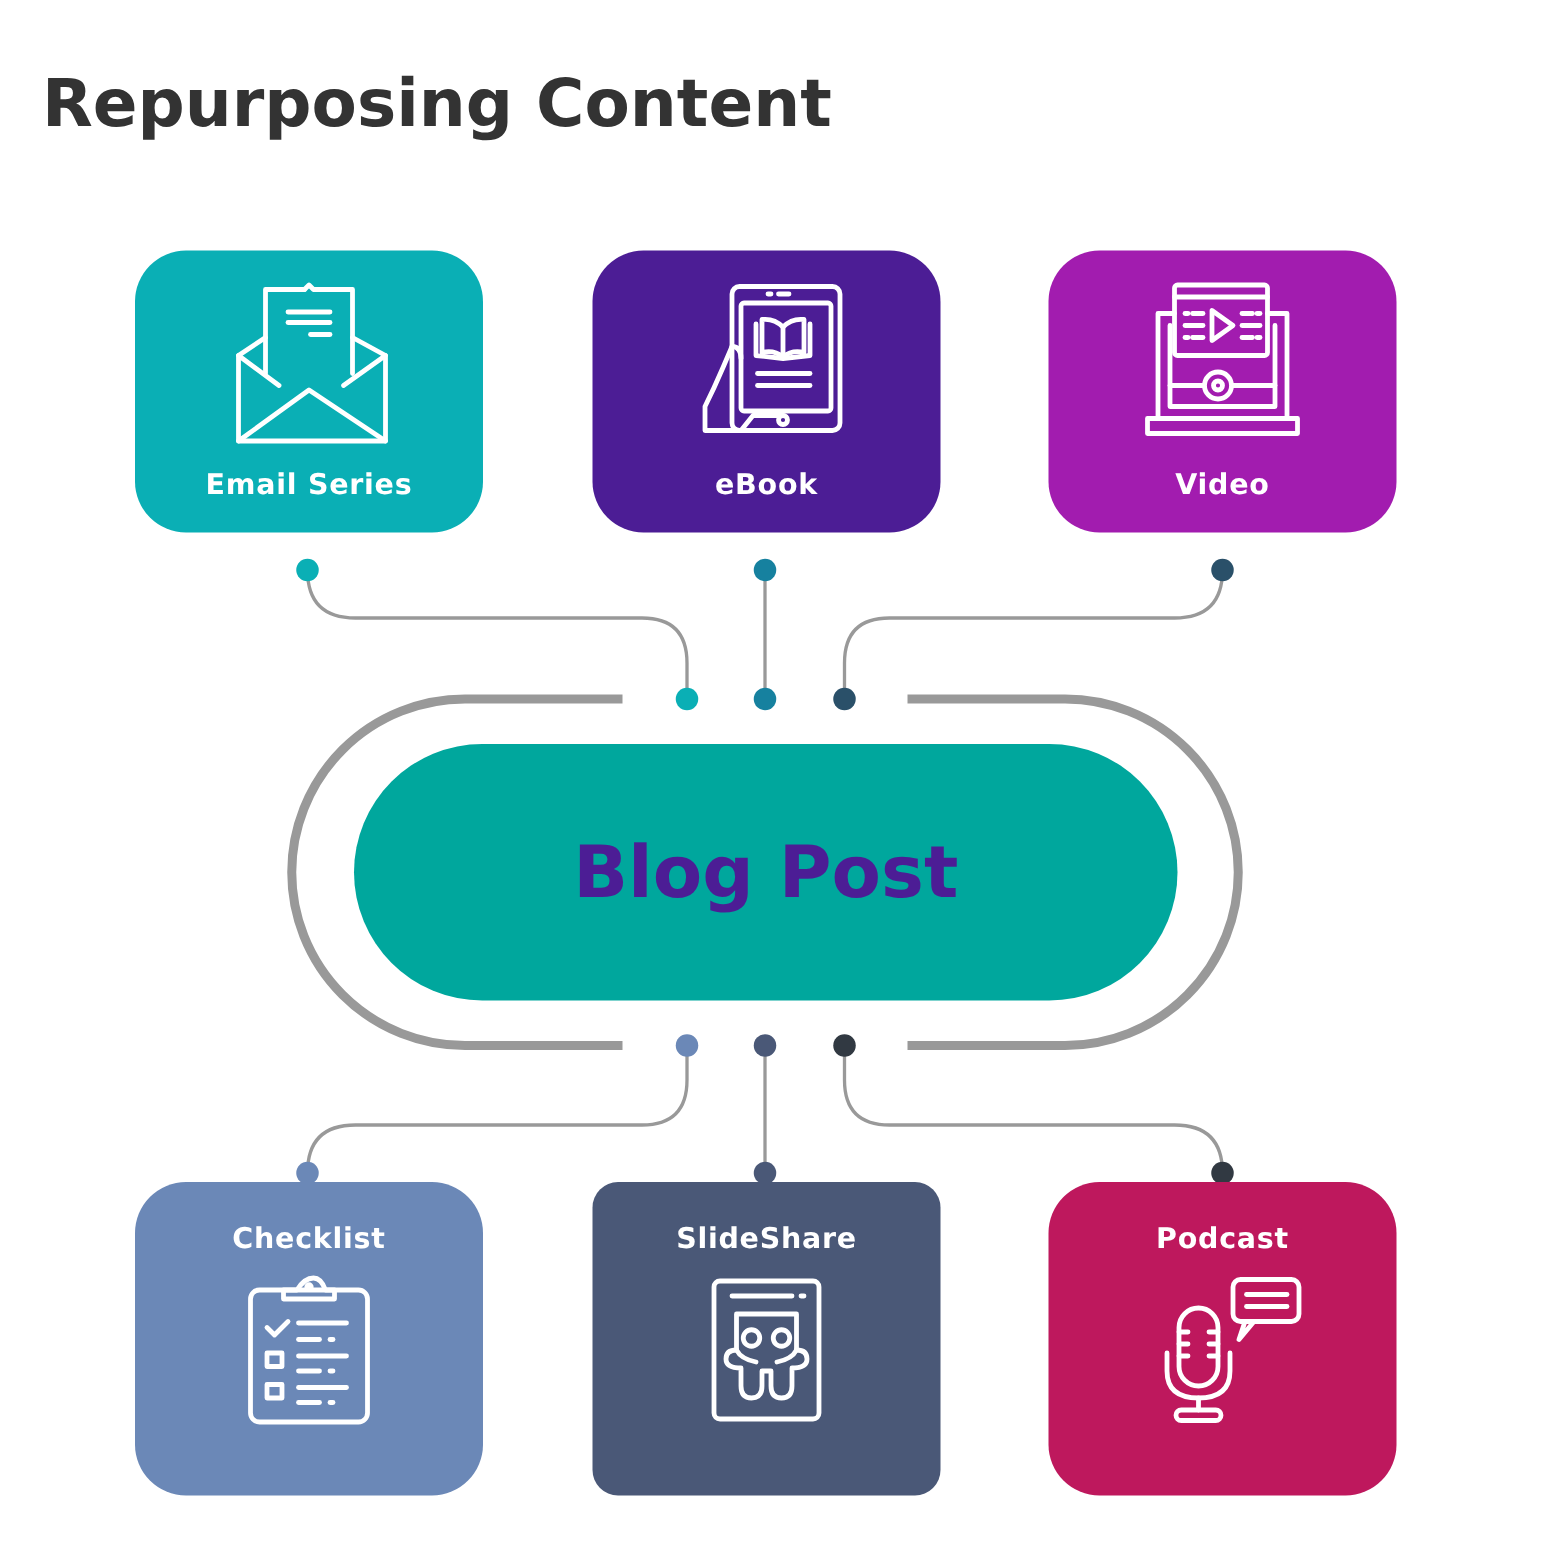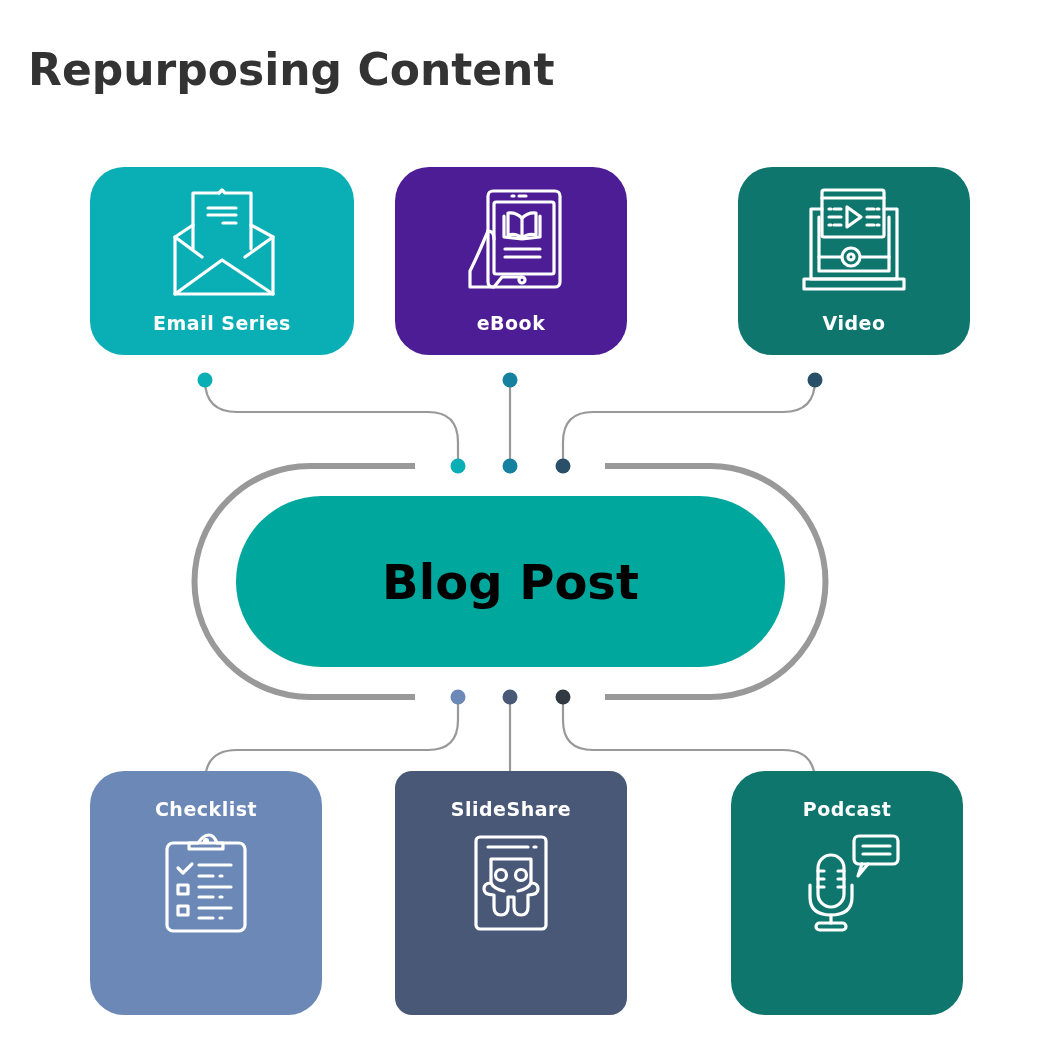--- a/index.html
+++ b/index.html
@@ -9,36 +9,36 @@
       font-family: "DejaVu Sans", sans-serif; font-weight: bold; font-size: 44px; color: #333333;
       letter-spacing: 0px;
       padding-left: 28px;
     }
     svg.connectors { position: absolute; left: 0; top: 0; }
     .card {
       position: absolute; width: 232px; border-radius: 34px; color: #fff;
       display: flex; flex-direction: column; align-items: center;
     }
     .card.top { top: 167px; height: 188px; }
-    .card.bottom { top: 771px; height: 244px; }
+    .card.bottom { top: 788px; height: 209px; }
     .card .label {
       font-family: "DejaVu Sans", sans-serif; font-weight: bold; font-size: 19px; letter-spacing: 0.5px;
       position: absolute; left: 0; width: 100%; text-align: center; color: #fff;
     }
     .card.top .label { top: 145px; }
     .card.bottom .label { top: 27px; }
     .card .icon { position: absolute; left: 50%; transform: translateX(-50%); }
     .card.top .icon { top: 20px; }
     .card.bottom .icon { top: 62px; }
     .pill {
       position: absolute; left: 236px; top: 496px; width: 549px; height: 171px;
       border-radius: 86px; display: flex; align-items: center; justify-content: center;
     }
     .pill .pill-label {
-      font-family: "DejaVu Sans", sans-serif; font-weight: bold; font-size: 48px; color: #000000;
+      font-family: "DejaVu Sans", sans-serif; font-weight: bold; font-size: 48px; color: #4c1d95;
     }
   </style>
 </head>
 <body>
 
 <div class="title">Repurposing Content</div>
 
 <svg class="connectors" width="1042" height="1042">
 
   <path d="M415,466 L310,466 A115,115 0 0 0 310,697 L415,697" fill="none" stroke="#999999" stroke-width="6"></path>
@@ -64,21 +64,21 @@
   <circle cx="563" cy="697" r="7.5" fill="#313942"></circle>
   <circle cx="205" cy="782" r="7.5" fill="#6B88B7"></circle>
   <circle cx="510" cy="782" r="7.5" fill="#4A5877"></circle>
   <circle cx="815" cy="782" r="7.5" fill="#313942"></circle>
 </svg>
 
 <div class="pill" id="pill" style="background: rgb(0, 167, 157);">
   <span class="pill-label">Blog Post</span>
 </div>
 
-<div class="card top" style="left: 90px; background: rgb(10, 175, 181); padding-left: 32px;">
+<div class="card top" style="left: 90px; background: rgb(10, 175, 181);">
   <svg class="icon" width="110" height="110" viewBox="0 0 110 110" fill="none" stroke="#fff" stroke-width="3.2" stroke-linecap="round" stroke-linejoin="round">
     <path d="M52,6 L55,3 L58,6 L84,6 L84,62"></path>
     <path d="M52,6 L26,6 L26,62"></path>
     <path d="M41,21 L69,21"></path>
       <path d="M41,28 L69,28"></path>
       <path d="M56,36 L69,36"></path>
     <path d="M26,38 L8,50 L8,107 L106,107 L106,50 L84,38"></path>
     <path d="M8,107 L55,73 L106,107"></path>
     <path d="M8,50 L35,70"></path>
       <path d="M106,50 L78,70"></path>
@@ -97,21 +97,21 @@
     <path d="M66,31 L66,51"></path>
     <path d="M49,62 L84,62"></path>
       <path d="M49,70 L84,70"></path>
     <circle cx="66" cy="93" r="3"></circle>
     <path d="M32,44 L26,58 Q20,72 14,84 L14,100 L38,100 L46,90 L66,90"></path>
     <path d="M32,44 Q38,44 38,52"></path>
   </svg>
   <div class="label">eBook</div>
 </div>
 
-<div class="card top" style="left: 738px; background: #0f766e;">
+<div class="card top" style="left: 699px; background: #a21caf;">
   <svg class="icon" width="110" height="110" viewBox="0 0 110 110" fill="none" stroke="#fff" stroke-width="3.2" stroke-linecap="round" stroke-linejoin="round">
     <rect x="23" y="3" width="62" height="47" rx="2"></rect>
     <path d="M23,11 L85,11"></path>
     <path d="M30,22 L32,22"></path>
       <path d="M35,22 L42,22"></path>
       <path d="M30,30 L42,30"></path>
       <path d="M30,38 L32,38"></path>
       <path d="M35,38 L42,38"></path>
     <path d="M48,20 L48,40 L62,30 Z"></path>
     <path d="M68,22 L75,22"></path>
@@ -159,21 +159,21 @@
     <path d="M35,50 L35,26 L75,26 L75,50"></path>
     <circle cx="45" cy="42" r="5.5"></circle>
       <circle cx="65" cy="42" r="5.5"></circle>
     <path d="M35,50 Q28,50 28,56 Q28,62 38,62 L38,74 Q38,82 45,82 Q52,82 52,74 L52,64 L58,64 L58,74 Q58,82 65,82 Q72,82 72,74 L72,62 Q82,62 82,56 Q82,50 75,50"></path>
     <path d="M35,50 Q38,56 48,58"></path>
       <path d="M75,50 Q72,56 62,58"></path>
   </svg>
   <div class="label">SlideShare</div>
 </div>
 
-<div class="card bottom" style="left: 699px; background: #0f766e; margin-left: 32px;">
+<div class="card bottom" style="left: 699px; background: #be185d;">
   <svg class="icon" width="110" height="100" viewBox="0 0 110 100" fill="none" stroke="#fff" stroke-width="3.2" stroke-linecap="round" stroke-linejoin="round">
     <rect x="62" y="3" width="44" height="28" rx="5"></rect>
     <path d="M71,13 L98,13"></path>
       <path d="M71,21 L98,21"></path>
     <path d="M70,31 L66,43 L76,31"></path>
     <rect x="26" y="22" width="26" height="52" rx="13"></rect>
     <path d="M26,38 L32,38"></path>
       <path d="M46,38 L52,38"></path>
     <path d="M26,46 L32,46"></path>
       <path d="M46,46 L52,46"></path>

